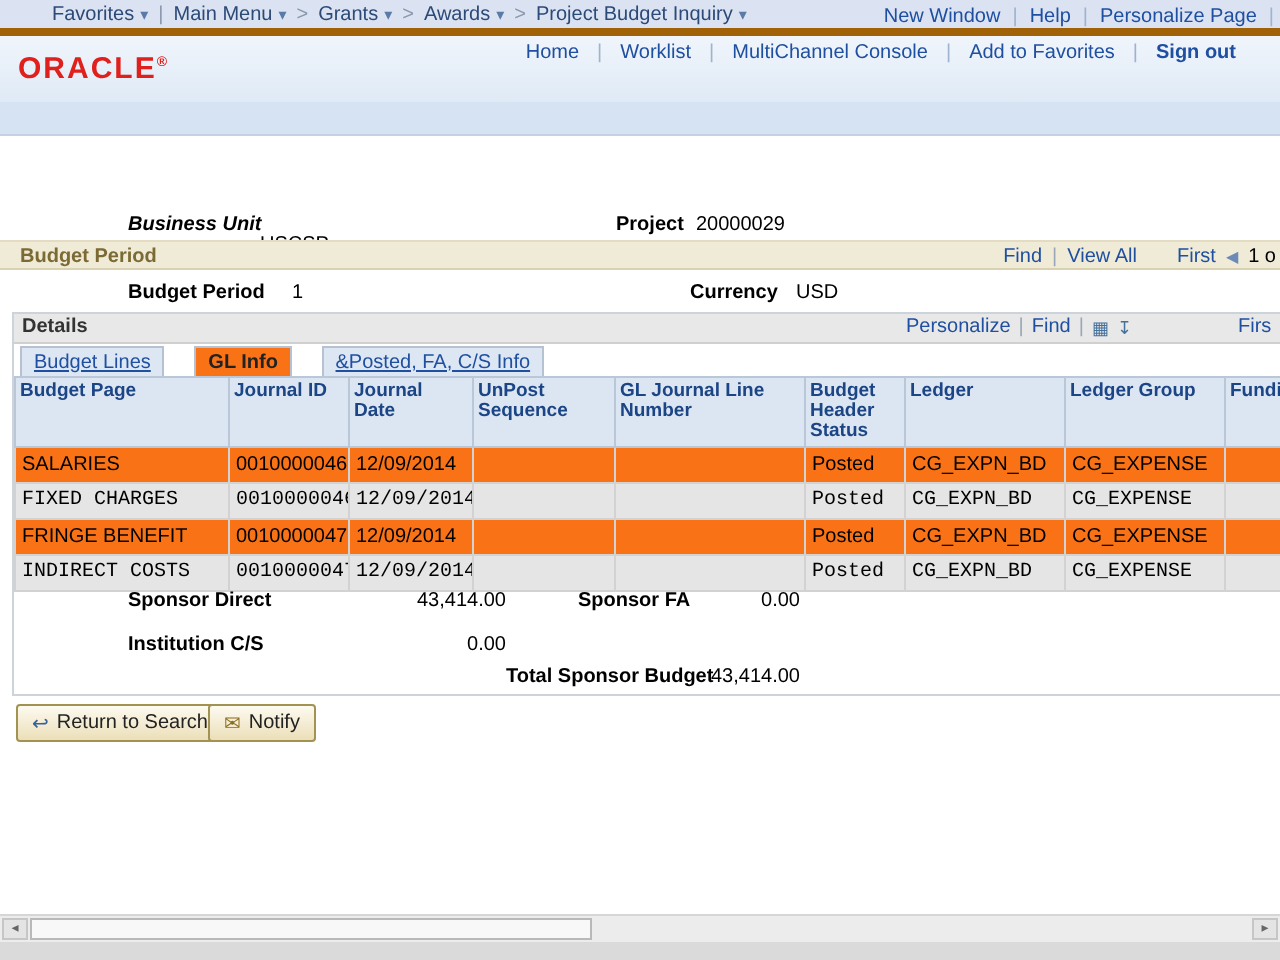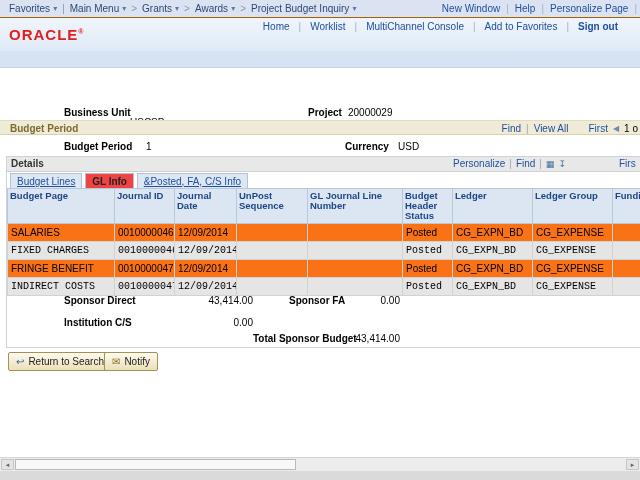--- a/index.html
+++ b/index.html
@@ -1,21 +1,21 @@
 <!DOCTYPE html>
 <html><head>
 <meta charset="utf-8">
 <style>
   html,body{margin:0;padding:0;background:#fff;}
   #app{position:relative;width:640px;height:480px;overflow:hidden;background:#fff;
        font-family:"Liberation Sans",sans-serif;font-size:10px;color:#000;}
 
   
   .breadcrumb{position:absolute;top:0;left:0;width:640px;height:18px;background:#dbe3f2;
-    border-bottom:1px solid #a16207;display:flex;align-items:center;padding-left:7px;box-sizing:border-box;
+    border-bottom:4px solid #a16207;display:flex;align-items:center;padding-left:24px;box-sizing:border-box;
     color:#2c4a77;}
   .crumb{display:inline-flex;align-items:center;gap:3px;cursor:pointer;margin:0 2px;}
   .caret{font-size:8px;color:#5b7aa8;}
   .crumb-sep{color:#8a97ad;margin:0 3px;}
 
   
   .header{position:absolute;top:18px;left:0;width:640px;height:33px;
     background:linear-gradient(#f0f5fb,#dfeaf6);}
   .oracle-logo{position:absolute;left:9px;top:26px;font-size:15px;font-weight:bold;
     letter-spacing:1px;color:#e0201c;}
@@ -48,24 +48,24 @@
   
   .details-box{position:absolute;left:6px;top:156px;width:700px;height:192px;background:#fff;
     border:1px solid #cdd3da;box-sizing:border-box;}
   .details-header{position:relative;height:14px;background:#e8e8e8;border-bottom:1px solid #d0d0d0;}
   .details-title{position:absolute;left:4px;top:1px;font-weight:bold;color:#333;}
   .dh-links{position:absolute;left:446px;top:1px;display:flex;align-items:center;gap:4px;}
   .dh-icon{color:#44709c;cursor:pointer;font-size:9px;}
   .dh-paging{position:absolute;left:612px;top:1px;color:#1f4fa0;cursor:pointer;white-space:nowrap;}
 
   .details-tabs{height:16px;padding-left:3px;padding-top:1px;box-sizing:border-box;background:#fff;}
-  .tab{display:inline-flex;align-items:center;height:14px;padding:0 6px;margin-right:0;
+  .tab{display:inline-flex;align-items:center;height:14px;padding:0 6px;margin-right:12px;
     border:1px solid #b6c2d2;border-bottom:none;font-size:10px;cursor:pointer;white-space:nowrap;}
   .tab.inactive{background:#dde7f3;color:#1f4fa0;text-decoration:underline;}
-  .tab.active{background:#ef4444;color:#222;font-weight:bold;}
+  .tab.active{background:#f97316;color:#222;font-weight:bold;}
 
   table.grid{border-collapse:collapse;table-layout:fixed;width:685px;}
   table.grid th{background:#dce6f2;color:#1c4586;font-weight:bold;font-size:9.5px;line-height:10px;
     text-align:left;padding:2px;border:1px solid #bac7d8;vertical-align:top;overflow:hidden;cursor:pointer;}
   table.grid td{font-size:10px;padding:2px 3px;border:1px solid #d2d2d2;height:13px;
     overflow:hidden;white-space:nowrap;}
   table.grid tr.odd td{background:#f97316;}
   table.grid tr.even td{background:#e5e5e5;font-family:Liberation Mono, monospace;}
 
   .sum-lbl{position:absolute;font-weight:bold;white-space:nowrap;}
@@ -139,21 +139,21 @@
   <div class="pagebar-links" id="pagebar-links">
       <span class="nav-link">New Window</span>
       <span class="nav-sep">|</span>
       <span class="nav-link">Help</span>
       <span class="nav-sep">|</span>
       <span class="nav-link">Personalize Page</span>
       <span class="nav-sep">|</span>
     </div>
 
 
-  <span class="lbl" style="left:64px;top:107px;">Business Unit</span>
+  <span class="lbl" style="left:64px;top:107px;font-style:italic;">Business Unit</span>
   <span class="val" style="left:130px;top:117px;">USCSP</span>
   <span class="lbl" style="left:308px;top:107px;">Project</span>
   <span class="val" style="left:348px;top:107px;">20000029</span>
 
   <div class="tan-bar">
     <span class="tan-title">Budget Period</span>
     <span class="tan-right">
       <span class="blue">Find</span>
       <span class="sep">|</span>
       <span class="blue">View All</span>

